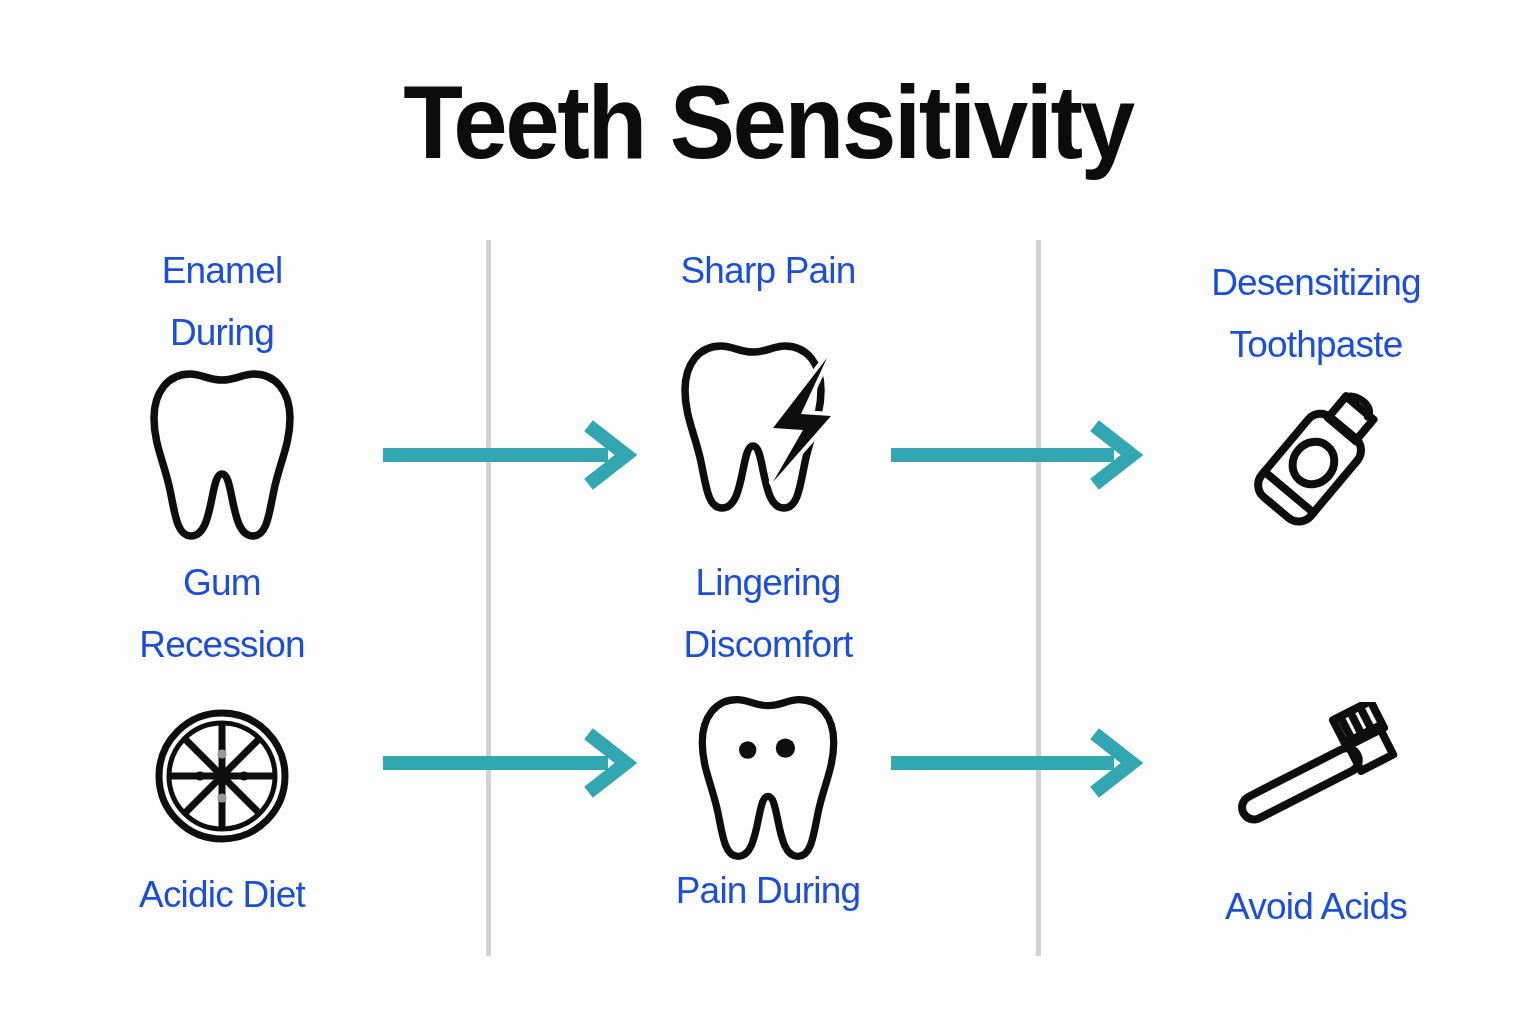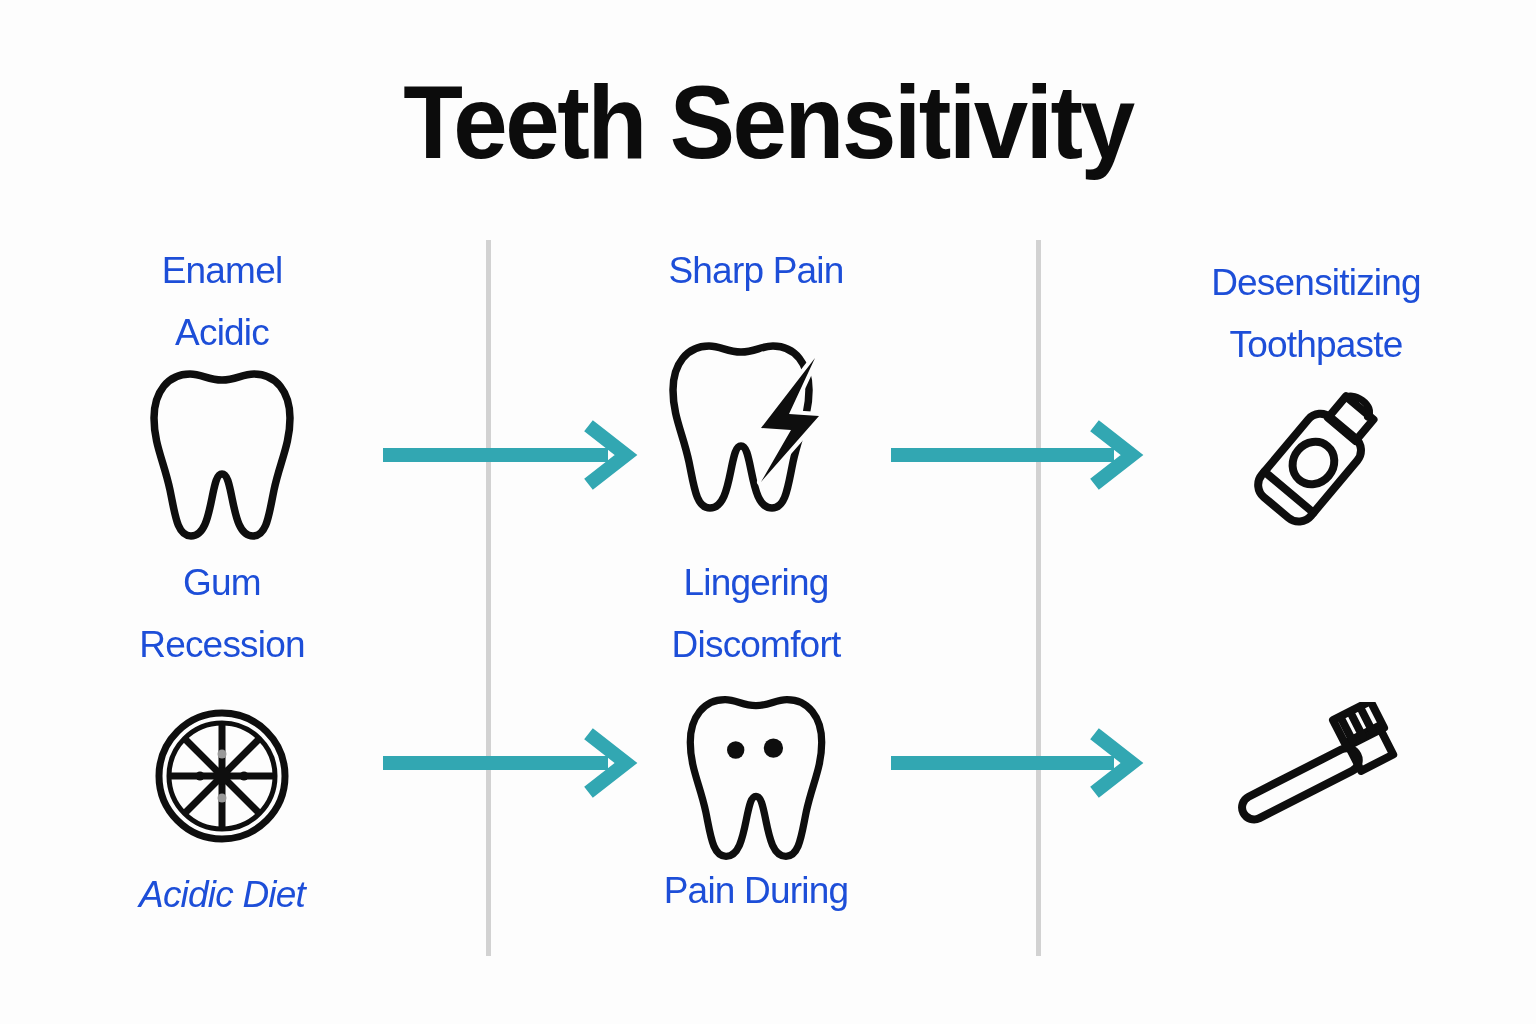--- a/index.html
+++ b/index.html
@@ -48,21 +48,21 @@
   #divider-2 { left: 1036px; }
 
   
   .column {
     position: absolute;
     top: 234px;
     width: 380px;
     height: 760px;
   }
   #column-causes   { left: 32px; }
-  #column-symptoms { left: 566px; }
+  #column-symptoms { left: 578px; }
   #column-remedies { left: 1126px; margin-top: 12px; }
 
   .col-label {
     position: absolute;
     left: 0;
     width: 380px;
     text-align: center;
     font-size: 37px;
     line-height: 62px;
     font-weight: 400;
@@ -76,21 +76,21 @@
     width: 380px;
     display: flex;
     align-items: center;
     justify-content: center;
   }
 
   
   #label-enamel        { top: 6px; }
   #icon-tooth-plain    { top: 132px; }
   #label-gum           { top: 318px; }
-  #label-acidic        { top: 630px; font-style: italic; }
+  #label-acidic        { top: 630px; }
   #icon-citrus         { top: 472px; }
 
   #label-sharp         { top: 6px; }
   #icon-tooth-bolt     { top: 98px; }
   #label-lingering     { top: 318px; }
   #icon-tooth-dots     { top: 458px; }
   #label-brushing      { top: 626px; }
 
   #label-desens        { top: 6px; }
   #icon-toothpaste     { top: 130px; }
@@ -117,21 +117,21 @@
 
 <div id="canvas">
 
   <div id="title">Teeth Sensitivity</div>
 
   <div class="divider" id="divider-1"></div>
   <div class="divider" id="divider-2"></div>
 
   <div class="column" id="column-causes">
 
-    <div class="col-label" id="label-enamel"><span>Enamel</span><br><span>Acidic</span></div>
+    <div class="col-label" id="label-enamel"><span>Enamel</span><br><span>During</span></div>
 
     <div class="icon-box tooth-icon" id="icon-tooth-plain">
       <svg width="152" height="178" viewBox="0 0 152 178" fill="none" stroke="#0E0E0E" stroke-width="7.5" stroke-linecap="round" stroke-linejoin="round">
         <path d="M76 14
                  C 62 14, 56 8, 44 8
                  C 22 8, 8 26, 8 52
                  C 8 78, 18 96, 24 124
                  C 29 148, 31 170, 45 170
                  C 58 170, 62 152, 66 132
                  C 69 117, 71 108, 76 108
@@ -243,20 +243,21 @@
           <rect x="12" y="62" width="128" height="24" rx="12"></rect>
           <path d="M136 58 L 172 58 L 172 90 L 136 90 Z"></path>
           <rect x="134" y="32" width="42" height="30"></rect>
           <line x1="142" y1="34" x2="142" y2="60"></line>
           <line x1="153" y1="34" x2="153" y2="60"></line>
           <line x1="164" y1="34" x2="164" y2="60"></line>
         </g>
       </svg>
     </div>
 
+    <div class="col-label" id="label-avoid">Avoid Acids</div>
   </div>
 
   <div class="arrow" id="arrow-r1-c1">
     <svg viewBox="0 0 254 62" preserveAspectRatio="none">
       <line x1="3" y1="31" x2="228" y2="31" stroke="#32A7B2" stroke-width="14"></line>
       <polyline points="214,6 246,31 214,56" fill="none" stroke="#32A7B2" stroke-width="14" stroke-linecap="square" stroke-linejoin="miter"></polyline>
     </svg>
   </div>
 
   <div class="arrow" id="arrow-r1-c2">

